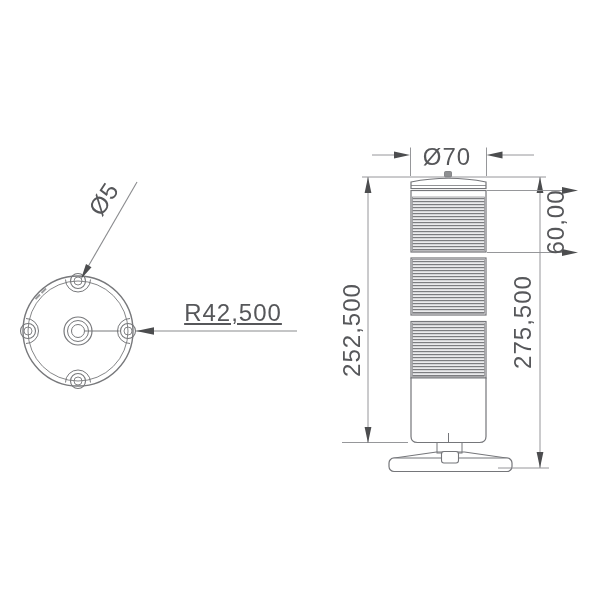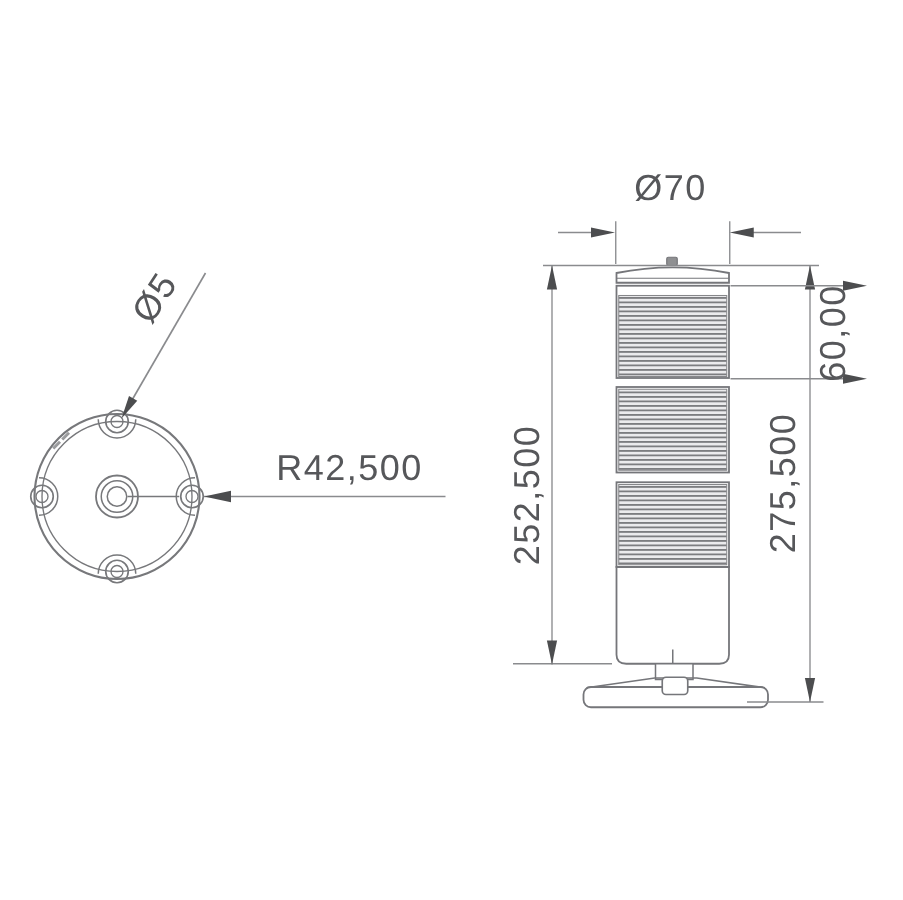--- a/index.html
+++ b/index.html
@@ -139,23 +139,23 @@
         <line x1="487" y1="190.5" x2="563" y2="190.5"></line>
         <line x1="487" y1="252.5" x2="563" y2="252.5"></line>
         <polygon points="578,190.5 562,187.1 562,193.9" fill="#4c4d4f" stroke="none"></polygon>
         <polygon points="578,252.5 562,249.1 562,255.9" fill="#4c4d4f" stroke="none"></polygon>
       </g>
     </g>
   </svg>
 
   <div class="dim-label rot57" style="left:104px; top:199px;">Ø5</div>
 
-  <div class="dim-label" style="left:233px; top:313px;">R42,500</div>
+  <div class="dim-label" style="left:233px; top:313px;text-decoration:underline;">R42,500</div>
 
-  <div class="dim-label" style="left:447px; top:126px;">Ø70</div>
+  <div class="dim-label" style="left:447px; top:157px;">Ø70</div>
 
   <div class="dim-label rot90" style="left:352px; top:330px;">252,500</div>
 
   <div class="dim-label rot90" style="left:523px; top:322px;">275,500</div>
 
   <div class="dim-label rot90" style="left:556px; top:222px;">60,00</div>
 
 </div>
 
 </body></html>

